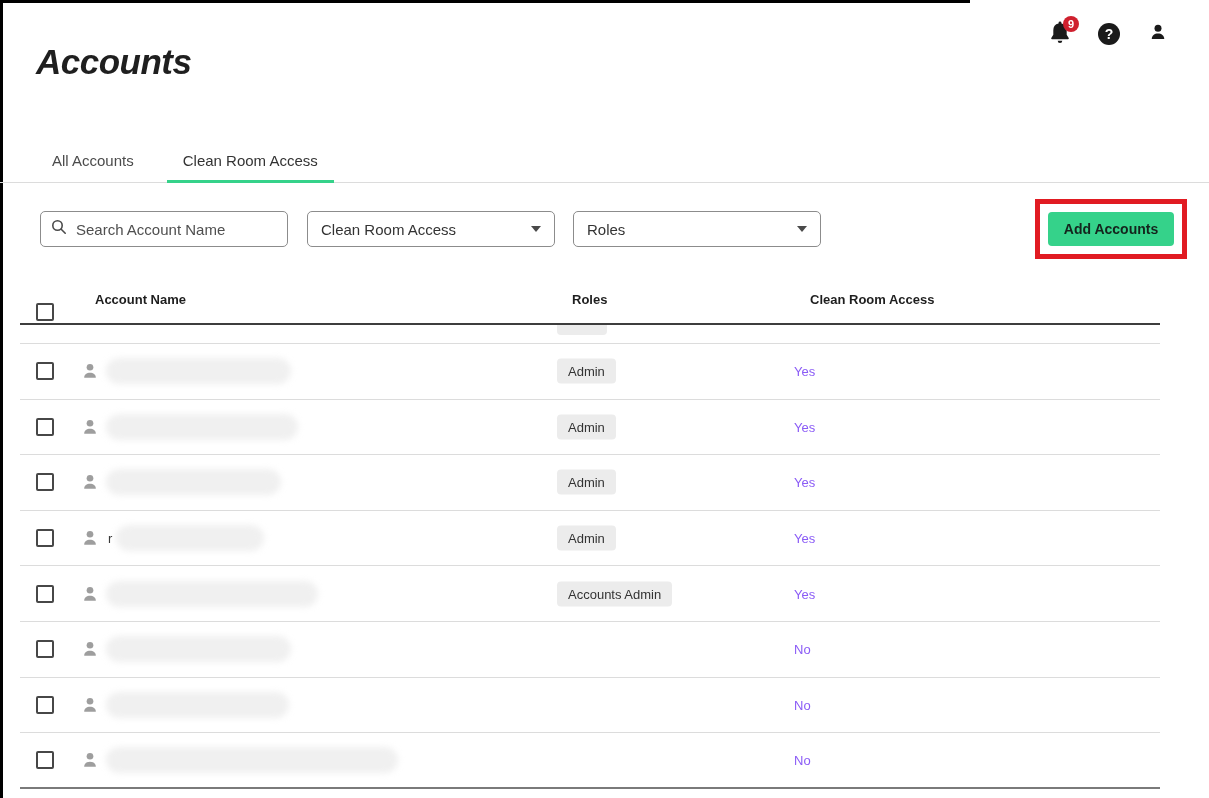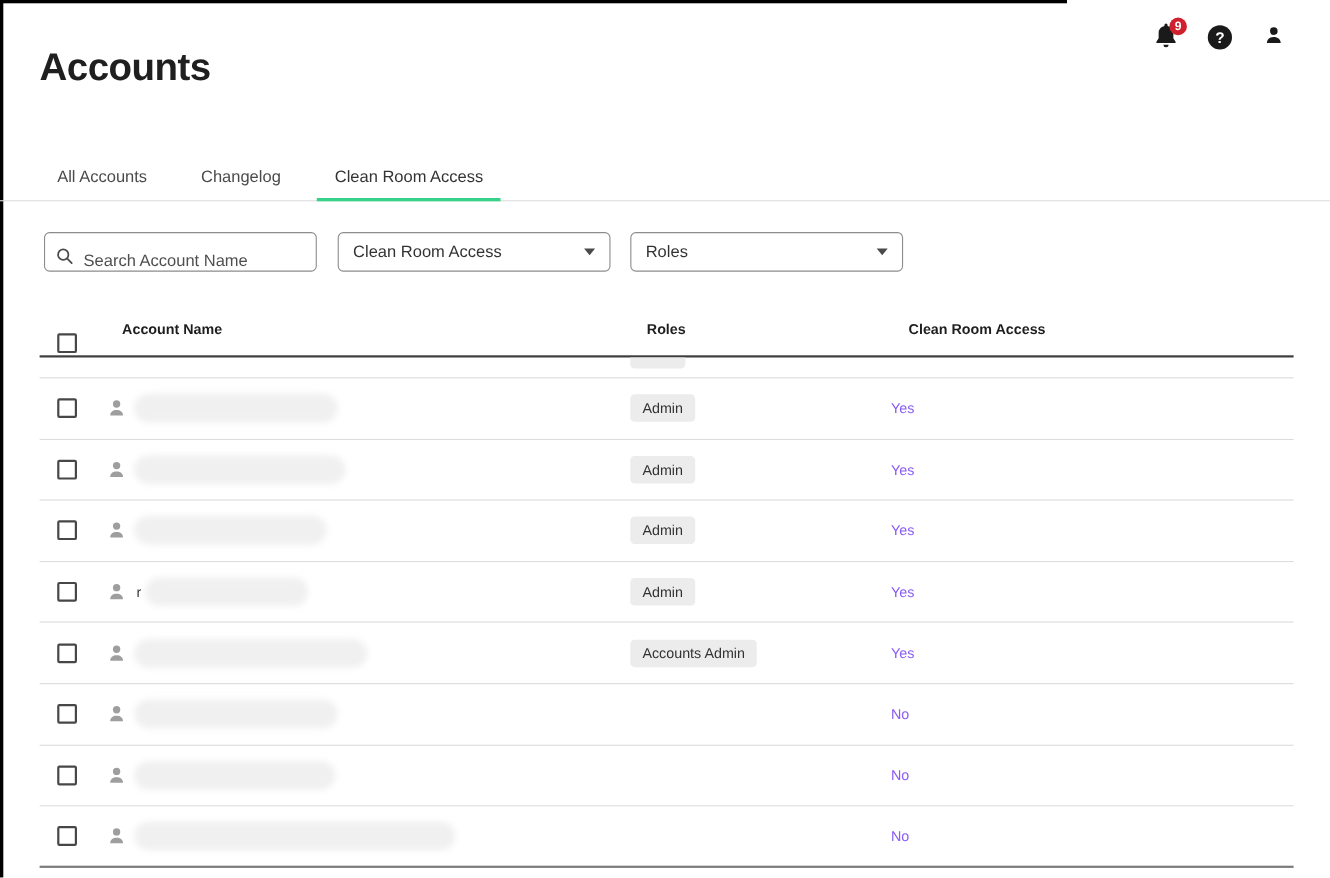--- a/index.html
+++ b/index.html
@@ -6,51 +6,51 @@
     --green:#35d28a; --red:#e11b22; --badge:#cf202e; --chip:#ececec;
     --ink:#1f1f1f; --ink2:#3c3c3c; --line:#dcdcdc; --darkline:#3d3d3d;
   }
   *{margin:0;padding:0;box-sizing:border-box;}
   body{background:#fff;font-family:"Liberation Sans","DejaVu Sans",sans-serif;}
   .app{position:relative;width:1209px;height:798px;background:#fff;overflow:hidden;}
 
   .border-top{position:absolute;left:0;top:0;width:970px;height:3px;background:#000;}
   .border-left{position:absolute;left:0;top:0;width:3px;height:798px;background:#000;}
 
-  .title{position:absolute;left:36px;top:42px;font-size:35px;font-weight:600;color:var(--ink);letter-spacing:-0.5px;}
+  .title{position:absolute;left:36px;top:42px;font-size:35px;font-weight:600;color:var(--ink);letter-spacing:-0.5px;font-style:italic;}
   .subtitle{position:absolute;left:36px;top:86px;font-size:13px;color:#1c1c1c;}
 
   .topbar{position:absolute;top:18px;right:38px;display:flex;align-items:center;gap:23px;height:32px;}
   .iconbtn{position:relative;width:26px;height:28px;display:flex;align-items:center;justify-content:center;cursor:pointer;}
   .badge{position:absolute;top:-4px;right:-6px;min-width:16px;height:16px;border-radius:9px;background:var(--badge);
          color:#fff;font-size:11px;font-weight:700;display:flex;align-items:center;justify-content:center;padding:0 3px;}
   .helpcircle{width:22px;height:22px;border-radius:50%;background:#1a1a1a;color:#fff;font-size:14px;font-weight:700;
               display:flex;align-items:center;justify-content:center;}
 
   .tabbar{position:absolute;top:140px;left:0;right:0;height:43px;border-bottom:1px solid var(--line);
           display:flex;padding-left:36px;gap:17px;}
   .tab{position:relative;padding:0 16px;font-size:15px;color:#4b4b4b;line-height:41px;cursor:pointer;white-space:nowrap;}
   .tab.active{color:#333;}
   .tab.active::after{content:"";position:absolute;left:0;right:0;bottom:-1px;height:3px;background:var(--green);}
 
   .filters{position:absolute;top:211px;left:40px;right:0;height:36px;}
   .searchbox{position:absolute;left:0;top:0;width:248px;height:36px;border:1px solid #8c8c8c;border-radius:5px;
-             display:flex;align-items:flex-end;padding:0 10px;gap:9px;background:#fff;}
+             display:flex;align-items:center;padding:0 10px;gap:9px;background:#fff;}
   .searchbox input{border:none;outline:none;font-size:15px;color:#333;width:100%;font-family:inherit;background:transparent;}
   .searchbox input::placeholder{color:#4f4f4f;opacity:1;}
   .dropdown{position:absolute;top:0;width:248px;height:36px;border:1px solid #8c8c8c;border-radius:5px;background:#fff;
             display:flex;align-items:center;justify-content:space-between;padding:0 13px;font-size:15px;color:#333;cursor:pointer;}
   .dd1{left:267px;} .dd2{left:533px;}
   .caret{width:0;height:0;border-left:5px solid transparent;border-right:5px solid transparent;border-top:6px solid #4a4a4a;}
 
   .annotation{position:absolute;left:1035px;top:199px;width:152px;height:60px;border:5px solid var(--red);}
   .add-btn{position:absolute;left:8px;top:8px;width:126px;height:34px;background:var(--green);border:none;border-radius:4px;
            font-size:14px;font-weight:700;color:#14241d;cursor:pointer;font-family:inherit;}
 
-  .table{position:absolute;left:36px;top:283px;width:1140px;text-decoration:underline;}
+  .table{position:absolute;left:20px;top:283px;width:1140px;text-decoration:underline;}
   .thead{position:relative;height:42px;border-bottom:2px solid var(--darkline);}
   .th{position:absolute;top:9px;font-size:13px;font-weight:700;color:#1e1e1e;}
   .th-name{left:75px;} .th-roles{left:552px;} .th-access{left:790px;}
 
   .cb{position:absolute;left:16px;top:50%;transform:translateY(-50%);width:18px;height:18px;border:2px solid #474747;
       border-radius:2px;background:#fff;cursor:pointer;}
   .thead .cb{top:20px;transform:none;}
 
   .clip-row{position:relative;height:19px;border-bottom:1px solid var(--line);overflow:hidden;}
   .clip-chip{position:absolute;left:537px;top:-16px;width:50px;height:26px;background:var(--chip);border-radius:4px;}
@@ -92,21 +92,20 @@
         <svg width="20" height="20" viewBox="0 0 24 24">
           <circle cx="12" cy="7.5" r="4.2" fill="#1a1a1a"></circle>
           <path d="M4.5 20.5c0-4.2 3.4-6.6 7.5-6.6s7.5 2.4 7.5 6.6z" fill="#1a1a1a"></path>
         </svg>
       </span>
     </div>
   </div>
 
   <div class="tabbar">
     <div class="tab">All Accounts</div>
-    <div class="tab">Changelog</div>
     <div class="tab active">Clean Room Access</div>
   </div>
 
   <div class="filters">
     <div class="searchbox">
       <span>
         <svg width="16" height="16" viewBox="0 0 16 16">
           <circle cx="6.5" cy="6.5" r="4.7" fill="none" stroke="#4a4a4a" stroke-width="1.6"></circle>
           <line x1="10.2" y1="10.2" x2="14.2" y2="14.2" stroke="#4a4a4a" stroke-width="1.6" stroke-linecap="round"></line>
         </svg>
@@ -116,20 +115,23 @@
     <div class="dropdown dd1">
       <span>Clean Room Access</span>
       <span class="caret"></span>
     </div>
     <div class="dropdown dd2">
       <span>Roles</span>
       <span class="caret"></span>
     </div>
   </div>
 
+  <div class="annotation">
+    <button class="add-btn">Add Accounts</button>
+  </div>
 
   <div class="table">
     <div class="thead">
       <span class="cb"></span>
       <span class="th th-name">Account Name</span>
       <span class="th th-roles">Roles</span>
       <span class="th th-access">Clean Room Access</span>
     </div>
 
     <div class="clip-row">

